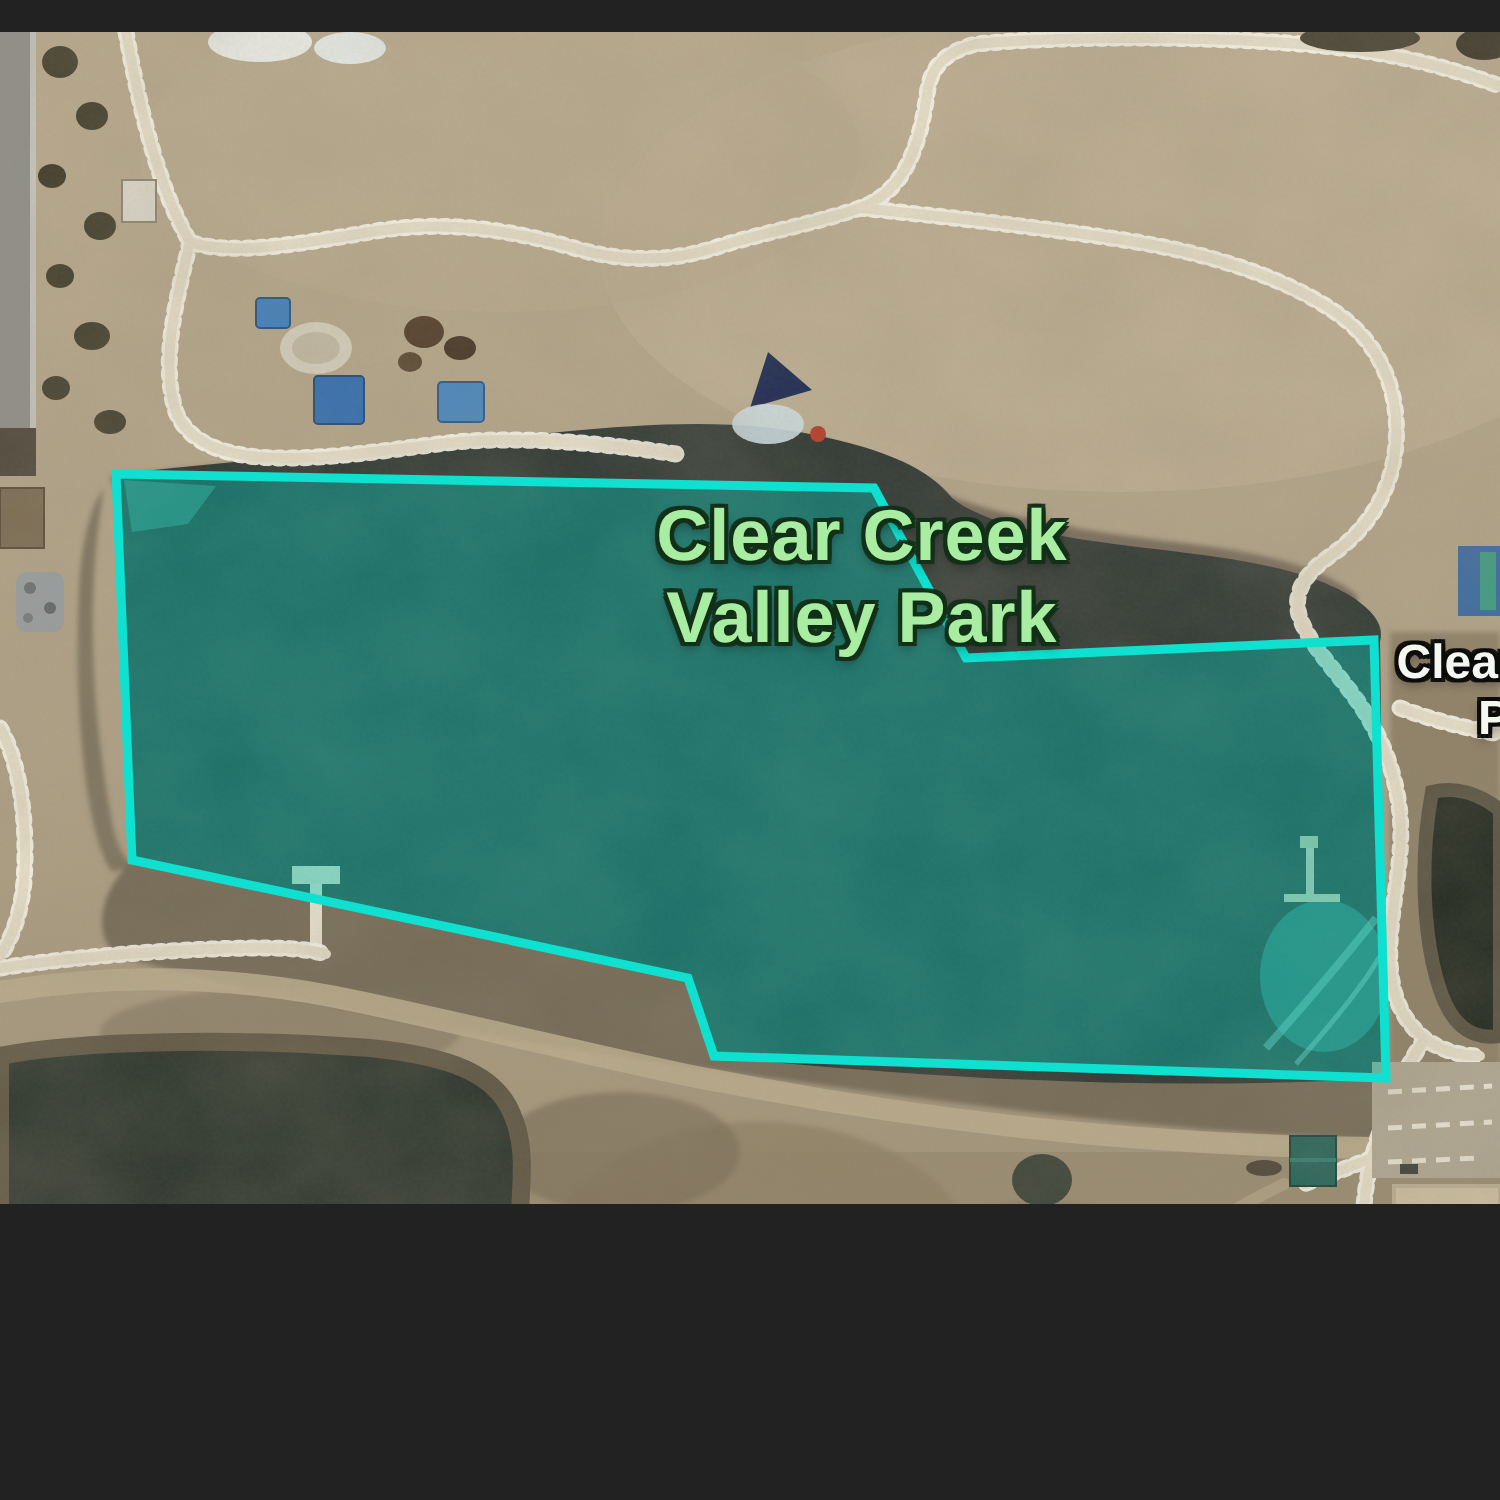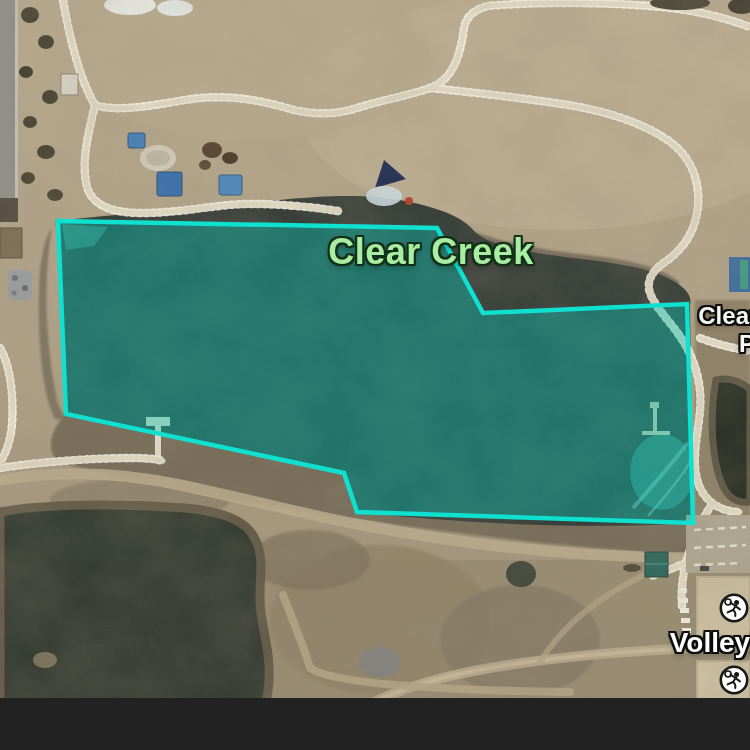--- a/index.html
+++ b/index.html
@@ -1,19 +1,20 @@
 <!DOCTYPE html>
 <html><head>
 <meta charset="utf-8">
 <style>
   html,body{margin:0;padding:0;background:#222;}
   .stage{
-    position:relative;width:750px;height:698px;overflow:hidden;
+    position:relative;width:750px;height:586px;overflow:hidden;
     font-family:"Liberation Sans", sans-serif;
     background:#b2a489;
+    margin-top:16px;
   }
   .stage svg.basemap{position:absolute;left:0;top:0;}
   
   .maplabel{position:absolute;font-weight:700;text-align:center;white-space:nowrap;
     transform:translateX(-50%);pointer-events:none;}
   .outlined{
     text-shadow:
       -2px -2px 0 var(--oc), 0 -2px 0 var(--oc), 2px -2px 0 var(--oc),
       -2px  0  0 var(--oc), 2px  0  0 var(--oc),
       -2px  2px 0 var(--oc), 0  2px 0 var(--oc), 2px 2px 0 var(--oc),
@@ -199,20 +200,21 @@
     </g>
 
     <rect x="0" y="0" width="750" height="750" filter="url(#grainCoarse)" opacity=".5"></rect>
     <rect x="0" y="0" width="750" height="750" filter="url(#grainFine)" opacity=".16"></rect>
 
     <polygon points="58,221 437,228 483,313 687,304 693,523 357,512 344,473 66,414" fill="rgba(0,205,188,0.38)" stroke="#0fe0cf" stroke-width="4.5" stroke-linejoin="miter"></polygon>
   </svg>
 
   <div class="maplabel main-label outlined" style="color: rgb(168, 237, 162);">
     <div>Clear Creek</div>
+    <div>Valley Park</div>
   </div>
 
   <div class="maplabel adjacent-label outlined" style="color: rgb(245, 247, 241);">
     <div>Clear Creek</div>
     <div>Park</div>
   </div>
 
   <div class="poi poi-1">
     <svg class="badge" width="32" height="32" viewBox="0 0 32 32">
       <circle cx="16" cy="16" r="13.2" fill="#ffffff" stroke="#181818" stroke-width="2.6"></circle>

